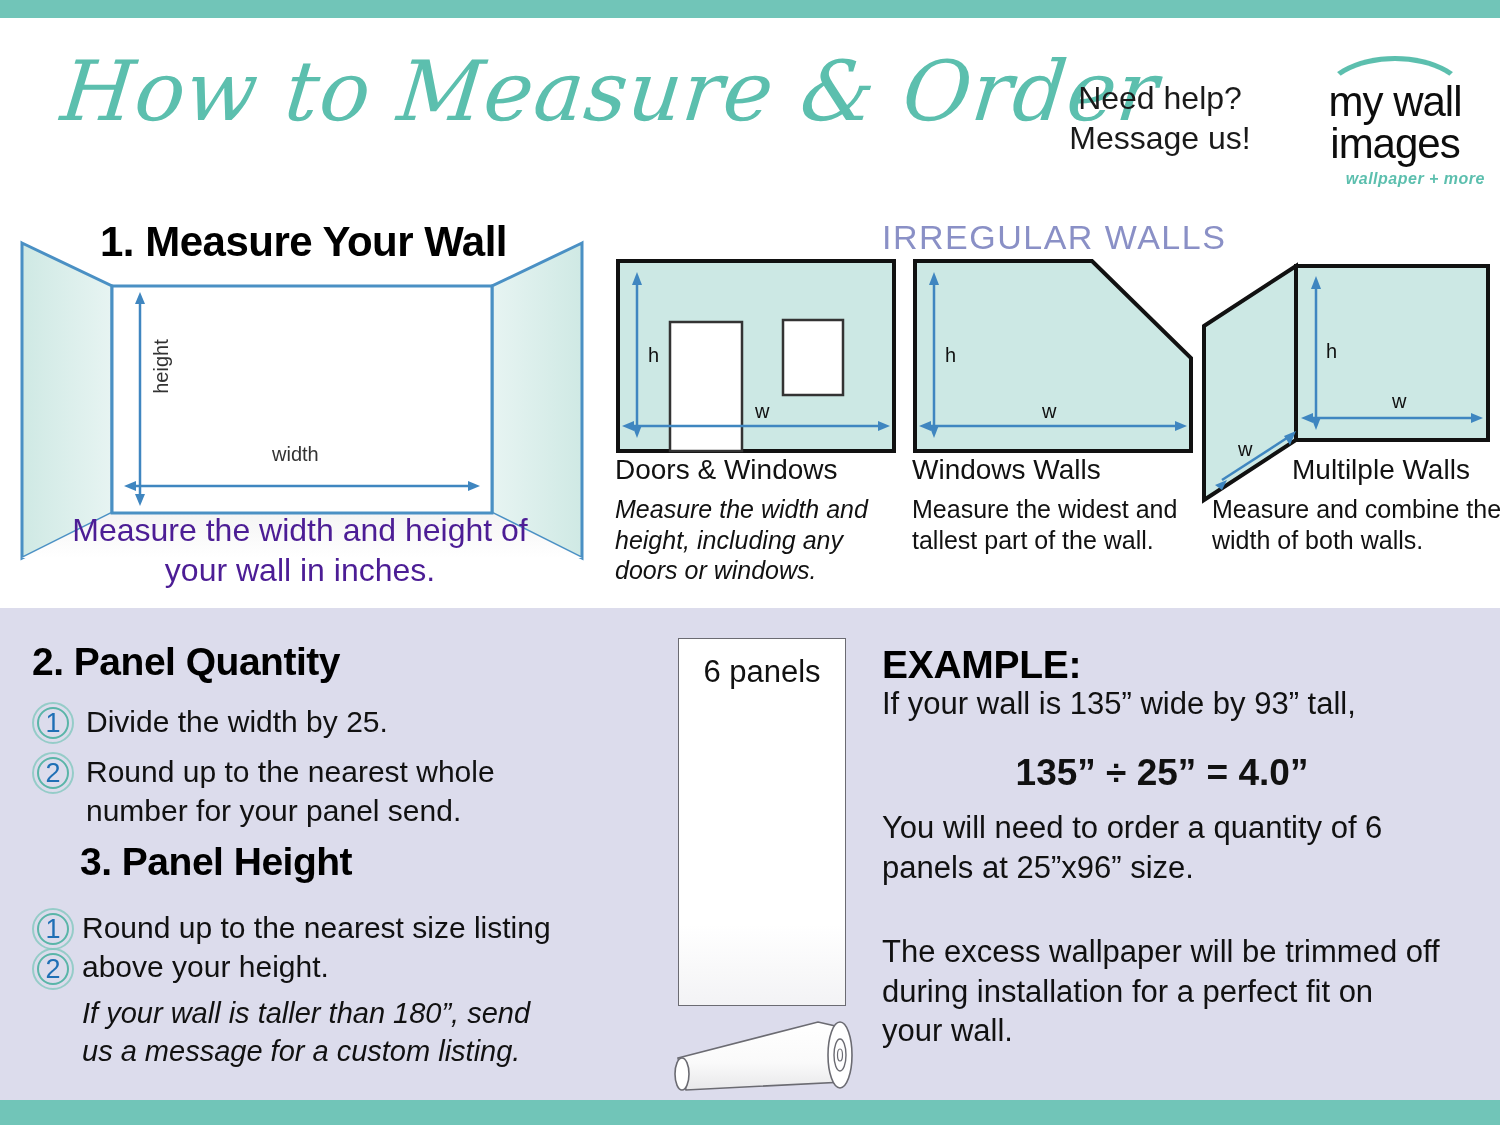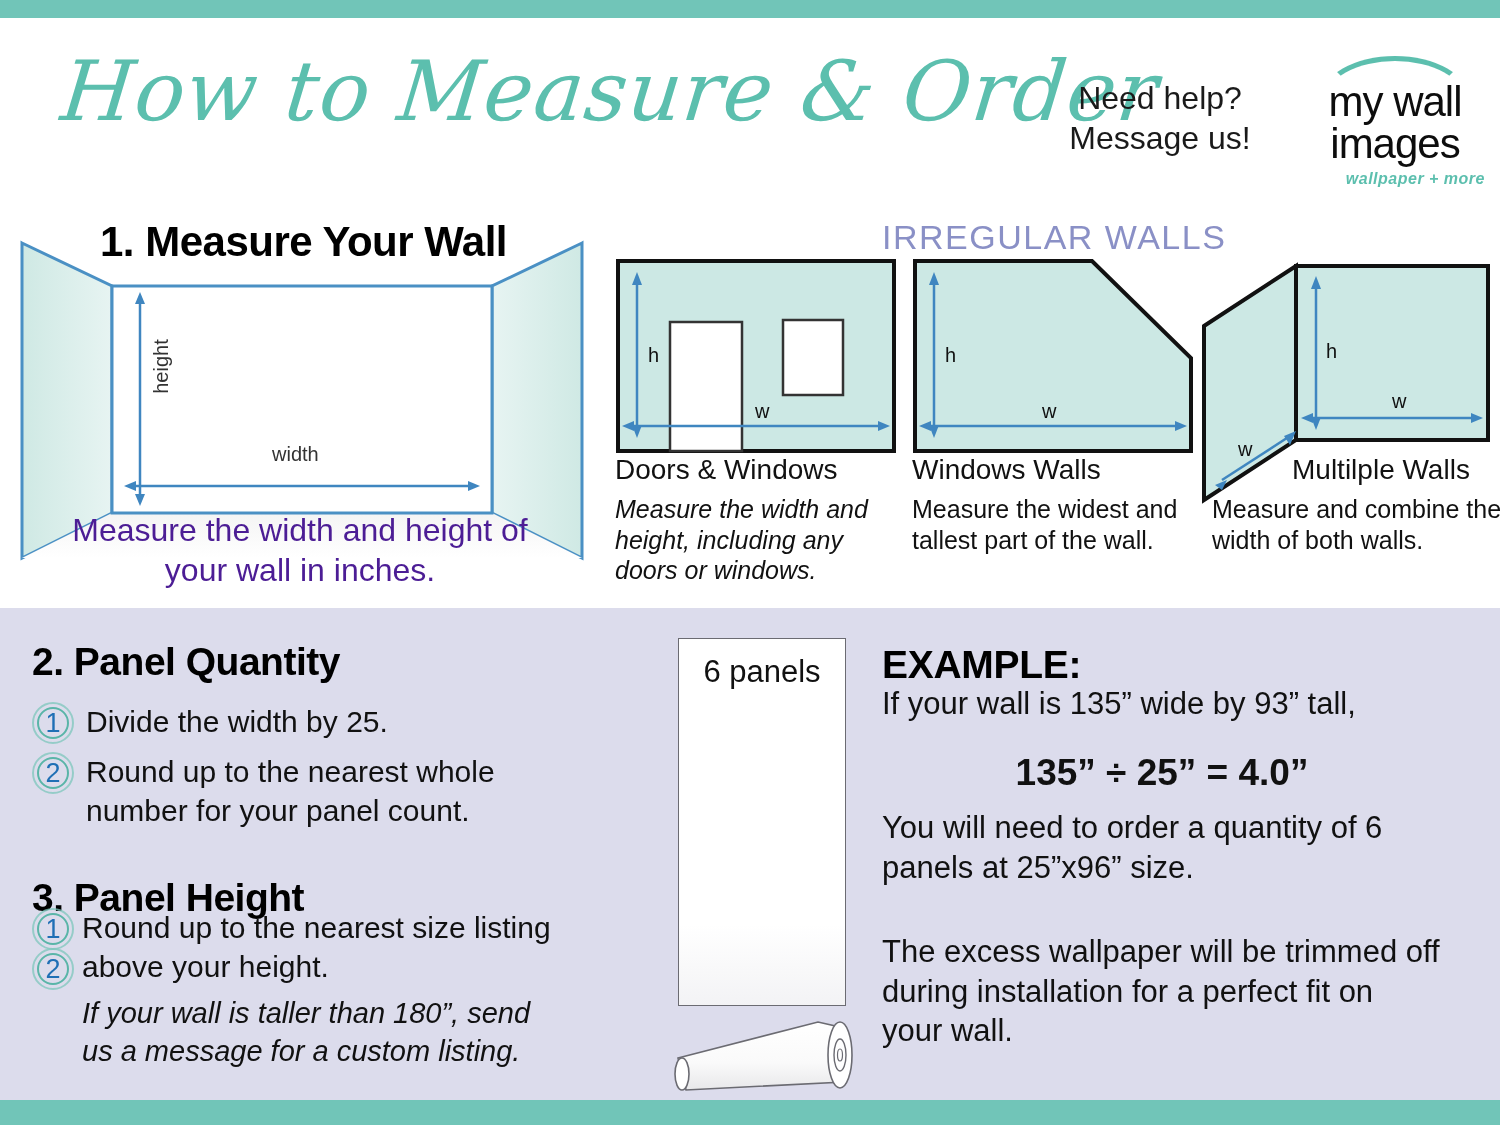--- a/index.html
+++ b/index.html
@@ -171,21 +171,21 @@
   
   .step-head {
     position: absolute;
     left: 32px;
     font-size: 39px;
     font-weight: bold;
     color: #000;
     letter-spacing: -0.5px;
   }
   .step2-head { top: 640px; }
-  .step3-head { top: 876px; }
+  .step3-head { top: 840px; margin-left: 48px; }
 
   .badge {
     position: absolute;
     width: 42px; height: 42px;
   }
   .badge .ring {
     position: absolute;
     left: 0; top: 0;
     width: 42px; height: 42px;
     border: 2px solid #7dc7bc;
@@ -400,21 +400,21 @@
     <div class="ring-inner"></div>
     <div class="num">1</div>
   </div>
   <div class="step-text" style="left:86px; top:702px; width:500px;">Divide the width by 25.</div>
 
   <div class="badge" style="left:32px; top:752px;">
     <div class="ring"></div>
     <div class="ring-inner"></div>
     <div class="num">2</div>
   </div>
-  <div class="step-text" style="left:86px; top:752px; width:470px;">Round up to the nearest whole number for your panel count.</div>
+  <div class="step-text" style="left:86px; top:752px; width:470px;">Round up to the nearest whole number for your panel send.</div>
 
   <div class="step-head step3-head">3. Panel Height</div>
 
   <div class="badge" style="left:32px; top:908px;">
     <div class="ring"></div>
     <div class="ring-inner"></div>
     <div class="num">1</div>
   </div>
   <div class="badge" style="left:32px; top:948px;">
     <div class="ring"></div>

